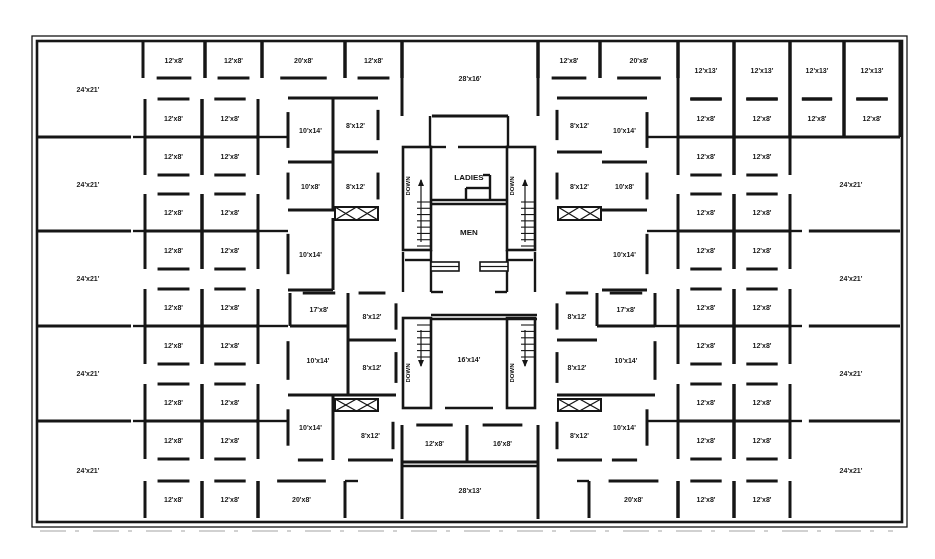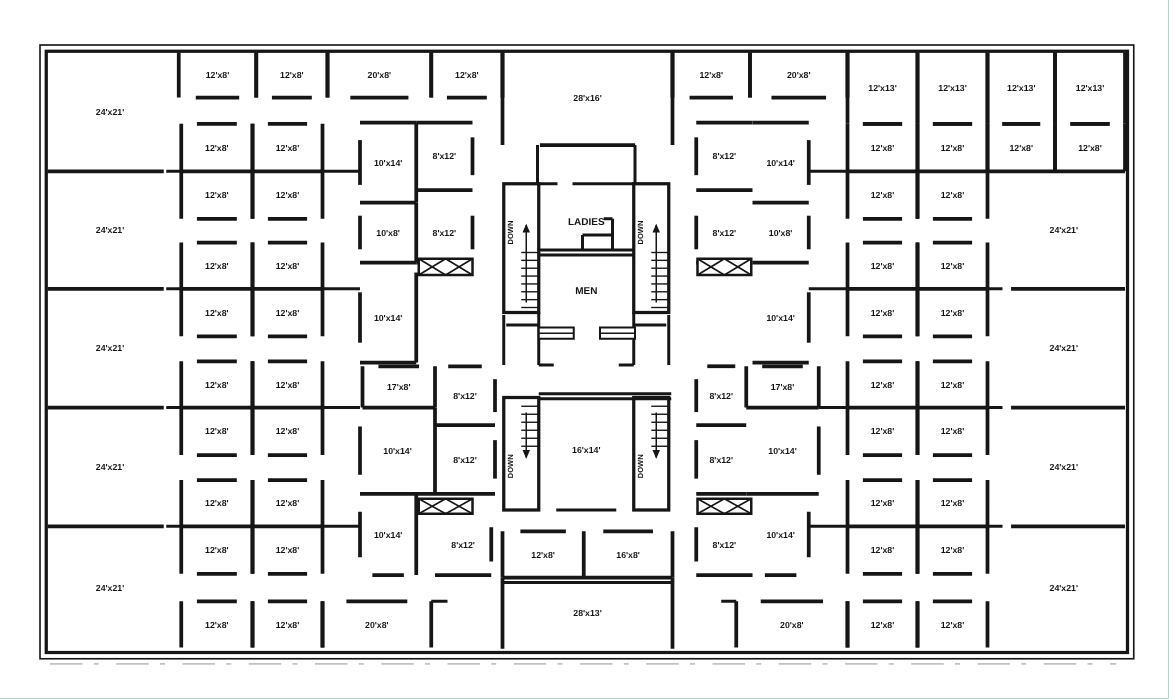--- a/index.html
+++ b/index.html
@@ -1,16 +1,16 @@
 <!DOCTYPE html>
 <html><head>
 <meta charset="utf-8">
 <style>
   html,body{margin:0;padding:0;background:#ffffff;}
-  .page{position:relative;width:935px;height:559px;background:#0f766e;overflow:hidden;
+  .page{position:relative;width:935px;height:559px;background:#7dd3fc;overflow:hidden;
         font-family:"Liberation Sans",sans-serif;}
   svg{position:absolute;left:0;top:0;}
   svg text{font-family:"Liberation Sans","DejaVu Sans",sans-serif;font-weight:bold;fill:#141414;}
 </style>
 </head>
 <body>
 
 <div class="page">
   <svg id="plan" xmlns="http://www.w3.org/2000/svg" width="935" height="559" viewBox="0 0 935 559">
       <rect x="0" y="0" width="935" height="559" fill="#ffffff"></rect>

